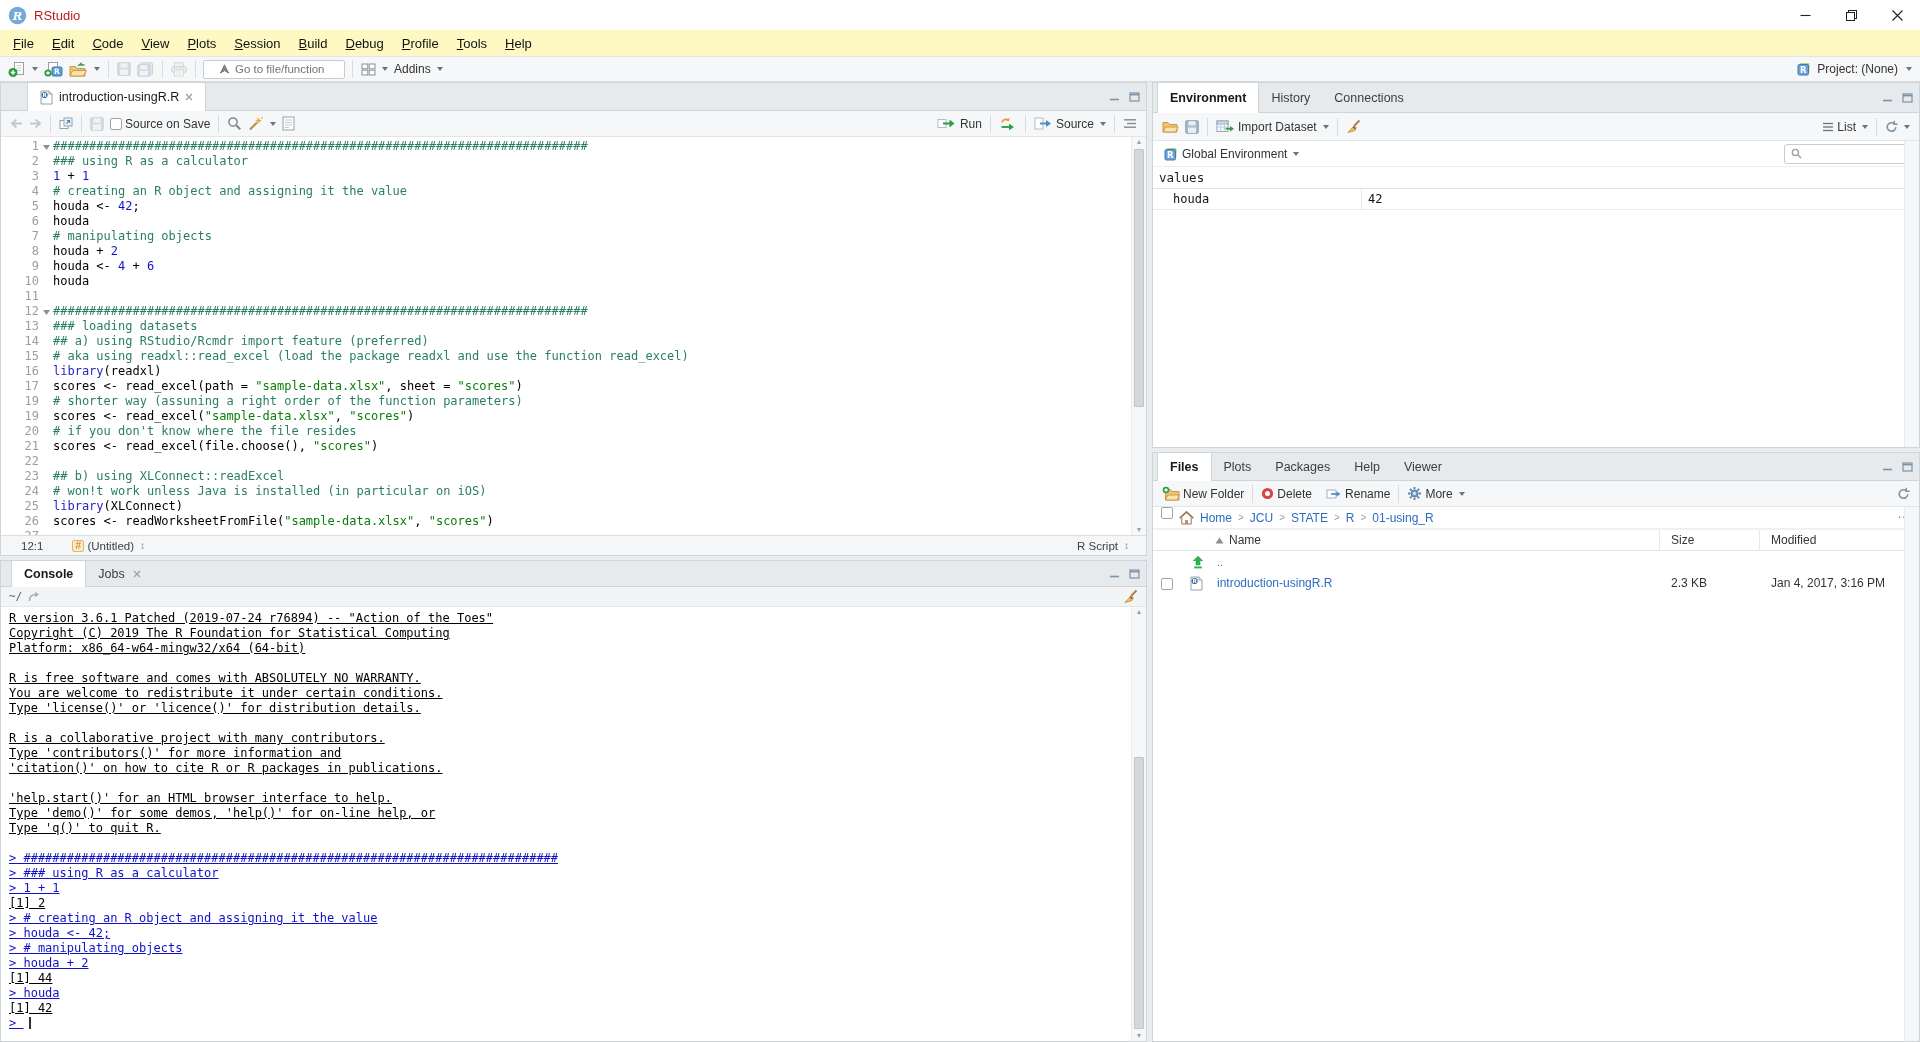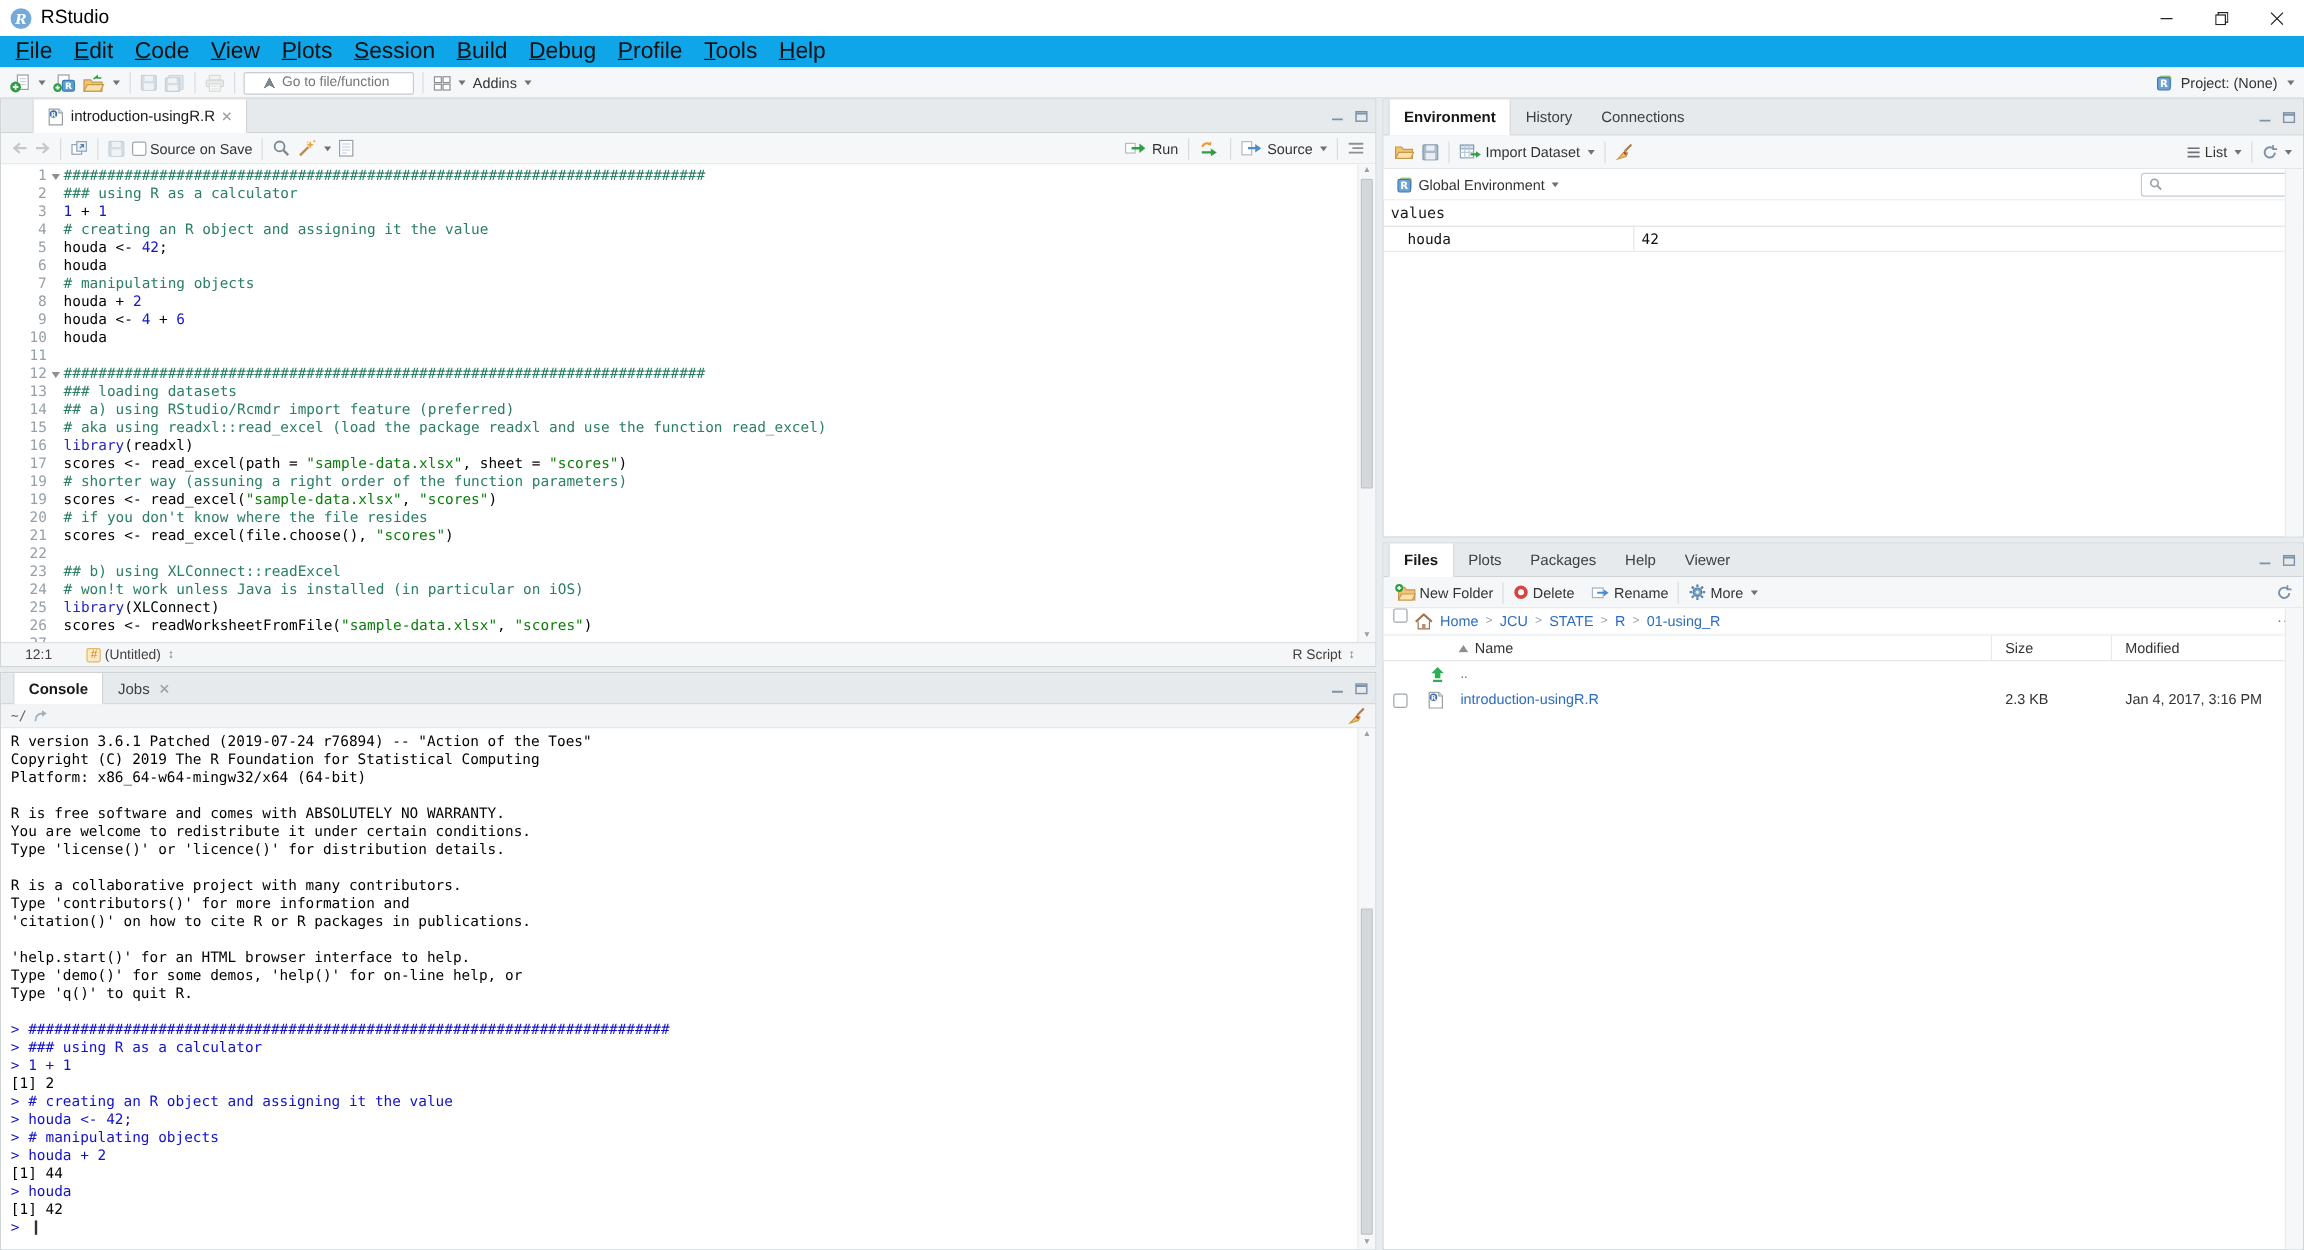--- a/index.html
+++ b/index.html
@@ -6,24 +6,24 @@
     --link:#2d6cc0; --comment:#2a7f62; --string:#0b7d0b; --number:#1414c8;
     --keyword:#2727bf; --cin:#1111c9;
     --bar:#f6f7f8; --tabbar:#e7eaec; --border:#cfd4d7; --border-lt:#e3e6e8;
   }
   *{margin:0;padding:0;box-sizing:border-box;}
   html,body{width:1920px;height:1042px;overflow:hidden;}
   body{position:relative;background:#e9ecee;font-family:"Liberation Sans",sans-serif;color:#222;-webkit-font-smoothing:antialiased;}
   u{text-decoration:underline;}
   
   #titlebar{position:absolute;top:0;left:0;right:0;height:30px;background:#fff;display:flex;align-items:center;padding-left:8px;}
-  #titlebar .title{font-size:16px;color:#000000;margin-left:7px;}
+  #titlebar .title{font-size:13px;color:#b91c1c;margin-left:7px;}
   .winbtns{position:absolute;right:0;top:0;height:30px;display:flex;}
   .winbtn{width:46px;height:30px;display:flex;align-items:center;justify-content:center;}
-  #menubar{position:absolute;top:30px;left:0;right:0;height:26px;background:#0ea5e9;display:flex;align-items:center;padding-left:4px;font-size:19px;color:#111;}
+  #menubar{position:absolute;top:30px;left:0;right:0;height:26px;background:#fef9c3;display:flex;align-items:center;padding-left:4px;font-size:13px;color:#111;}
   .menu-item{padding:3px 9px;}
   #maintoolbar{position:absolute;top:56px;left:0;right:0;height:26px;background:var(--bar);border-top:1px solid var(--border-lt);border-bottom:1px solid #d9dcdf;display:flex;align-items:center;padding-left:5px;font-size:12px;color:#333;}
   .tbtn{display:flex;align-items:center;gap:3px;padding:2px 3px;}
   .tsep{width:1px;height:18px;background:#d9dcdf;margin:0 5px;flex:none;}
   .caret{width:0;height:0;border-left:3.5px solid transparent;border-right:3.5px solid transparent;border-top:4px solid #6d7478;display:inline-block;margin-left:3px;}
   .disabled{opacity:.42;}
   #goto-box{display:flex;align-items:center;gap:4px;background:#fff;border:1px solid #c6ccd1;border-radius:2px;height:19px;width:142px;padding:0 14px;margin:0 2px;}
   #goto-box input{border:none;outline:none;font-size:11.5px;width:110px;color:#333;font-family:"Liberation Sans",sans-serif;background:transparent;}
   #project-btn{position:absolute;right:8px;top:0;height:24px;display:flex;align-items:center;gap:5px;font-size:12px;color:#333;}
   
@@ -45,21 +45,21 @@
   #src-status{position:absolute;left:0;right:0;bottom:0;height:20px;background:#f4f6f7;border-top:1px solid #dcdfe2;display:flex;align-items:center;font-size:11.5px;color:#404040;}
   .hashbadge{width:12px;height:12px;background:#fbe9c8;border:1px solid #e0b964;color:#c97f16;font-size:10px;line-height:10px;text-align:center;border-radius:2px;display:inline-block;}
   .updn{font-size:10px;color:#777;margin-left:3px;}
   
   .vscroll{position:absolute;width:15px;background:#f6f7f8;border-left:1px solid #e8eaec;}
   .vthumb{position:absolute;left:2px;right:2px;background:#d4d8db;border:1px solid #bfc4c8;border-radius:1px;}
   .sarrow{position:absolute;left:0;right:0;height:10px;color:#9aa0a5;font-size:7px;text-align:center;line-height:10px;}
   
   #console-path{position:absolute;left:0;right:0;top:26px;height:20px;background:#f2f4f5;border-bottom:1px solid var(--border-lt);display:flex;align-items:center;padding:0 8px;font-size:11px;color:#5a6066;font-family:"DejaVu Sans Mono",monospace;}
   #console-out{position:absolute;left:0;right:15px;top:46px;bottom:0;overflow:hidden;font-family:"DejaVu Sans Mono",monospace;font-size:12px;line-height:15px;padding:4px 0 0 8px;background:#fff;}
-  .cline{white-space:pre;height:15px;color:#000;}
+  .cline{white-space:pre;height:15px;color:#000;text-decoration:underline;}
   .cline.in{color:var(--cin);}
   .cursor{display:inline-block;width:2px;height:12px;background:#333;vertical-align:-2px;margin-left:6px;}
   
   .mini-input{display:flex;align-items:center;gap:4px;background:#fff;border:1px solid #c6ccd1;border-radius:3px;height:20px;padding:0 6px;}
   .mini-input input{border:none;outline:none;width:96px;font-size:11.5px;background:transparent;}
   #env-global{position:absolute;left:0;right:0;top:58px;height:26px;display:flex;align-items:center;padding:0 8px;font-size:12px;color:#333;background:#fff;border-bottom:1px solid #eceeef;}
   #env-values-hdr{position:absolute;left:0;right:0;top:84px;height:22px;display:flex;align-items:center;padding-left:6px;font-family:"DejaVu Sans Mono",monospace;font-size:12.5px;color:#1a1a1a;border-bottom:1px solid #dfe3e5;}
   .env-row{height:21px;display:flex;align-items:center;border-bottom:1px solid #e9ebed;font-family:"DejaVu Sans Mono",monospace;font-size:12px;color:#111;}
   .env-name{width:208px;padding-left:20px;flex:none;}
   .env-val{border-left:1px solid #e4e7e9;padding-left:6px;flex:1;align-self:stretch;display:flex;align-items:center;}

